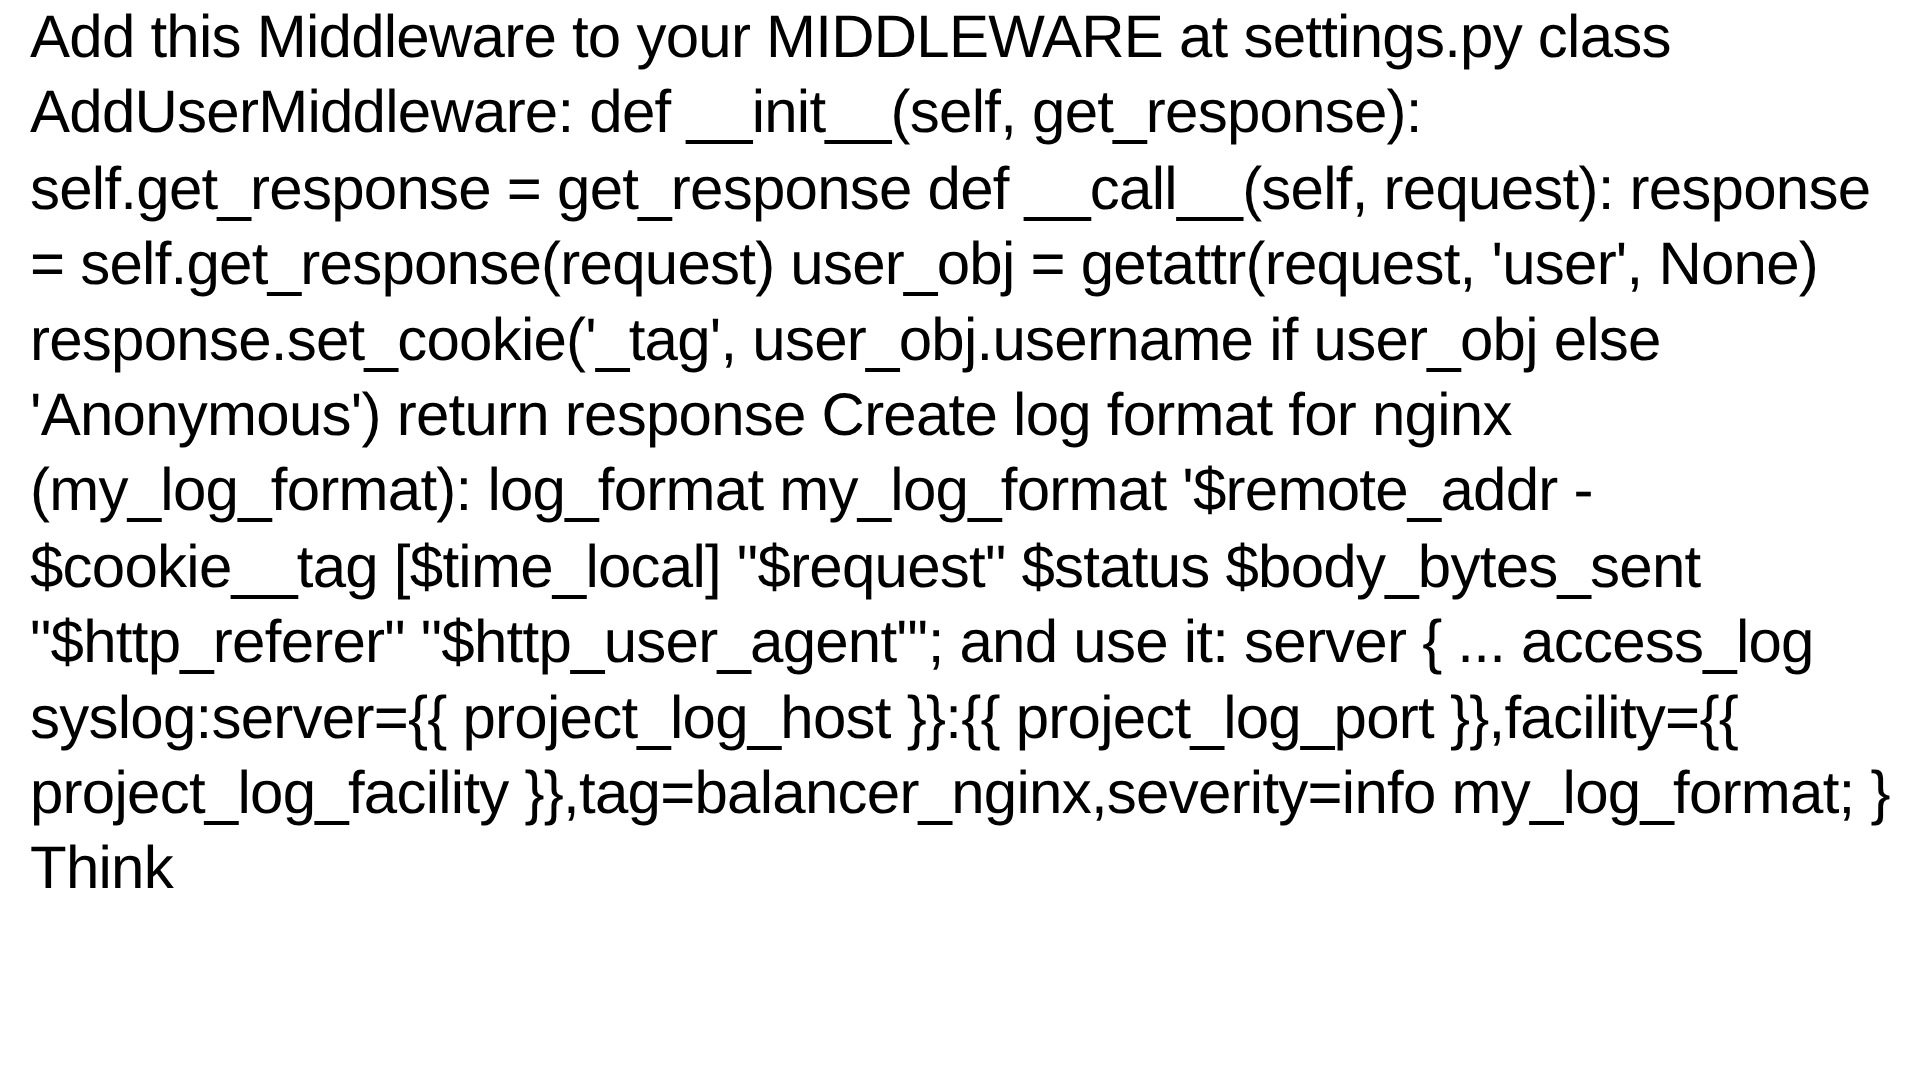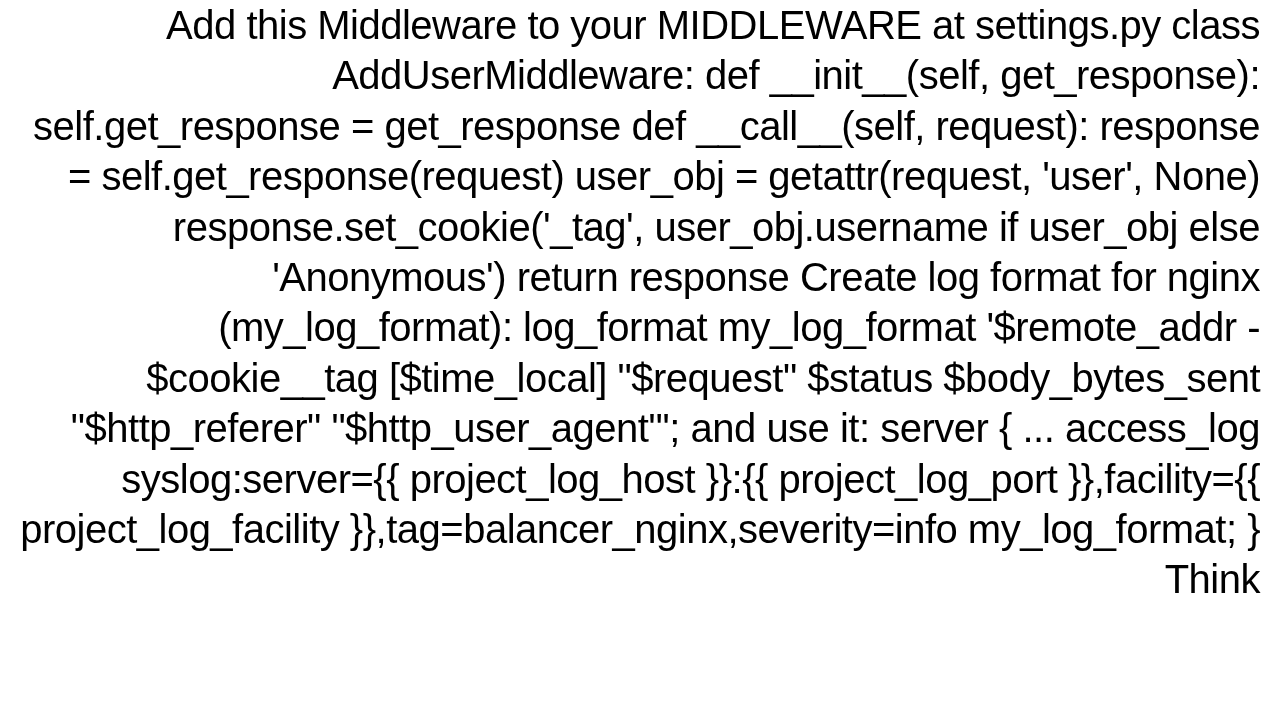--- a/index.html
+++ b/index.html
@@ -11,21 +11,21 @@
       width: 1280px;
       height: 720px;
       background: #ffffff;
       font-family: Arial, Helvetica, sans-serif;
       overflow: hidden;
     }
     .content {
       width: 100%;
       height: 100%;
       padding: 0 20px;
-      text-align: right;
+      text-align: left;
       font-size: 40px;
       line-height: 1.26;
       color: #000000;
       font-weight: 400;
       letter-spacing: -0.5px;
     }
   </style>
 </head>
 <body>
 

